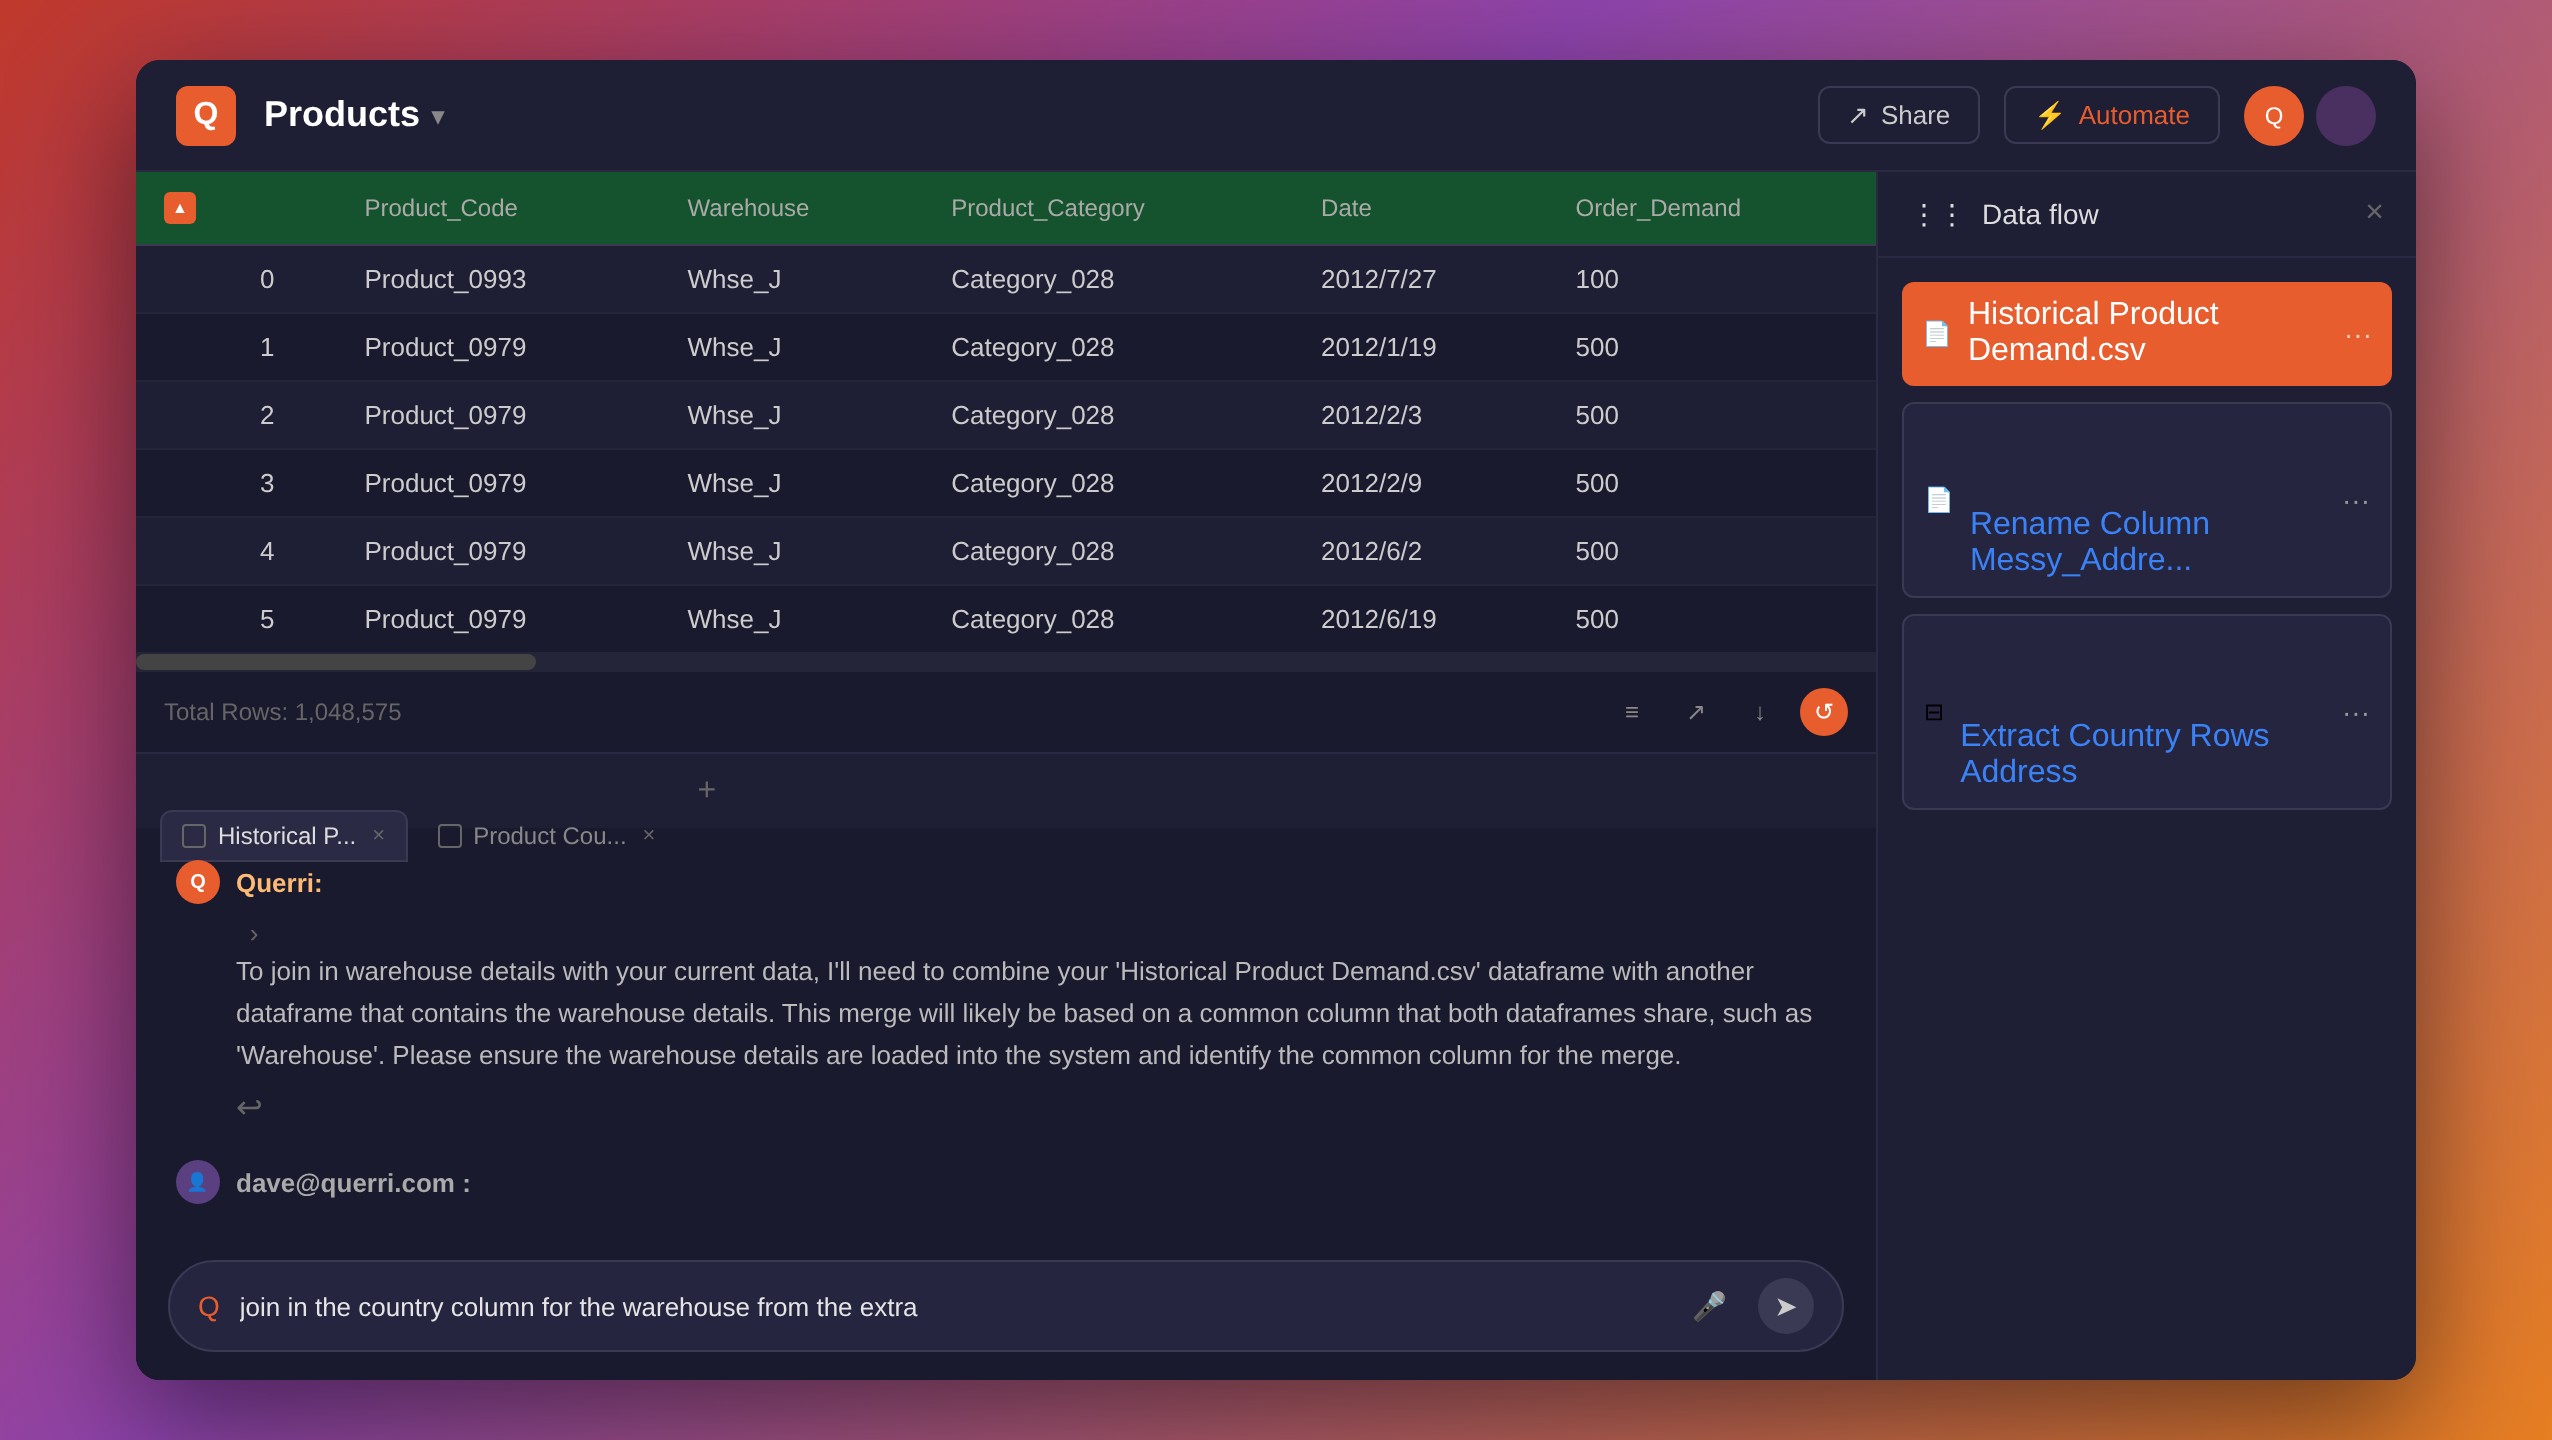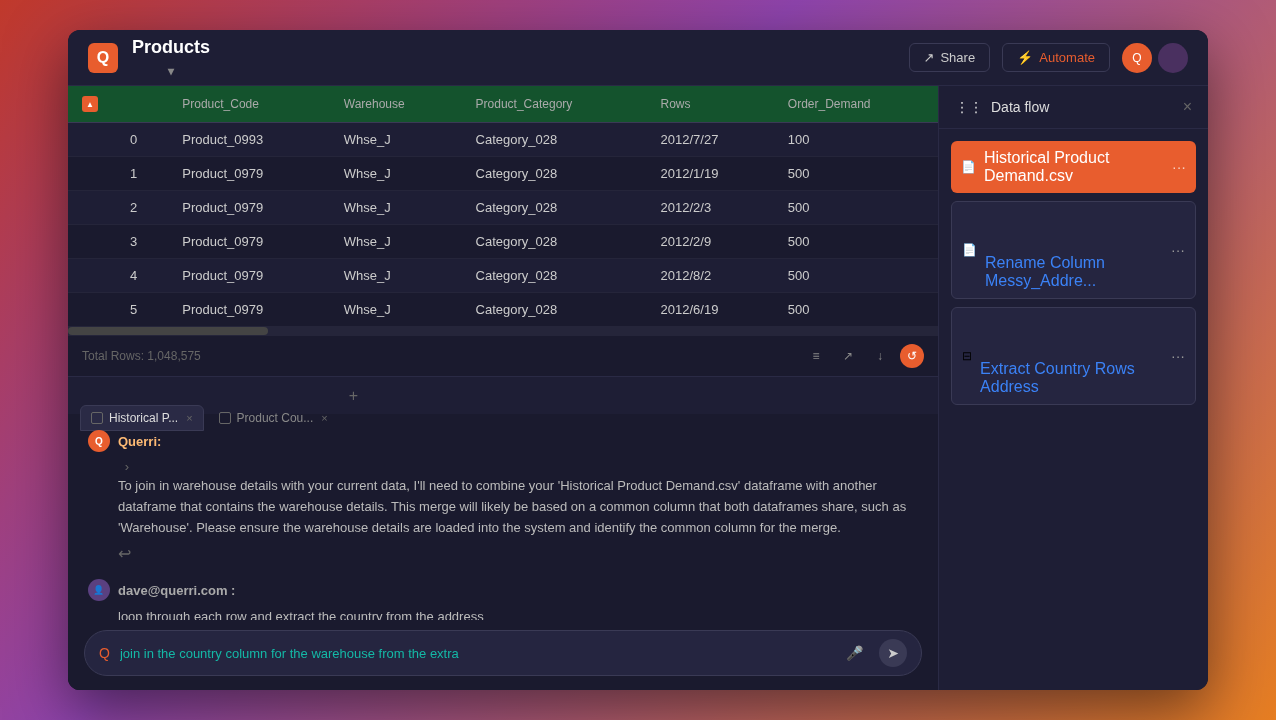--- a/index.html
+++ b/index.html
@@ -47,21 +47,20 @@
       margin-right: 14px;
       flex-shrink: 0;
     }
     .header-title {
       display: flex;
       align-items: center;
       gap: 6px;
       color: #ffffff;
       font-size: 18px;
       font-weight: 600;
-      flex-direction: column;
     }
     .header-title .chevron {
       color: #888;
       font-size: 12px;
     }
     .header-spacer { flex: 1; }
     .header-actions {
       display: flex;
       align-items: center;
       gap: 12px;
@@ -385,21 +384,21 @@
     .chat-input-icon {
       color: #e85d2e;
       font-size: 14px;
       flex-shrink: 0;
     }
     .chat-input-field {
       flex: 1;
       background: transparent;
       border: none;
       outline: none;
-      color: #14b8a6;
+      color: #e5e5e5;
       font-size: 13px;
     }
     .chat-input-field::placeholder { color: #666; }
     .mic-btn, .send-btn {
       width: 28px;
       height: 28px;
       border-radius: 50%;
       border: none;
       display: flex;
       align-items: center;
@@ -526,21 +525,21 @@
         <table>
           <thead>
             <tr>
               <th>
                 <div class="sort-icon"></div>
               </th>
               <th></th>
               <th>Product_Code</th>
               <th>Warehouse</th>
               <th>Product_Category</th>
-              <th>Rows</th>
+              <th>Date</th>
               <th>Order_Demand</th>
             </tr>
           </thead>
           <tbody id="table-body">
           <tr>
     <td></td>
     <td>0</td>
     <td>Product_0993</td>
     <td>Whse_J</td>
     <td>Category_028</td>
@@ -573,21 +572,21 @@
     <td>Category_028</td>
     <td>2012/2/9</td>
     <td>500</td>
   </tr>
               <tr>
     <td></td>
     <td>4</td>
     <td>Product_0979</td>
     <td>Whse_J</td>
     <td>Category_028</td>
-    <td>2012/8/2</td>
+    <td>2012/6/2</td>
     <td>500</td>
   </tr>
               <tr>
     <td></td>
     <td>5</td>
     <td>Product_0979</td>
     <td>Whse_J</td>
     <td>Category_028</td>
     <td>2012/6/19</td>
     <td>500</td>
@@ -632,21 +631,20 @@
         <span class="chat-expand-btn">›</span>
         To join in warehouse details with your current data, I'll need to combine your 'Historical Product Demand.csv' dataframe with another dataframe that contains the warehouse details. This merge will likely be based on a common column that both dataframes share, such as 'Warehouse'. Please ensure the warehouse details are loaded into the system and identify the common column for the merge.
       </div>
       <div class="chat-reply-icon">↩</div>
     </div>
           <div class="chat-message">
       <div class="chat-sender">
         <div class="user-avatar-small">👤</div>
         <span class="chat-sender-name user">dave@querri.com :</span>
       </div>
-      <div class="chat-text">loop through each row and extract the country from the address</div>
     </div>
         </div>
 
       <div class="chat-input-area">
         <div class="chat-input-wrapper">
           <span class="chat-input-icon">Q</span>
           <input class="chat-input-field" type="text" id="chat-input-field" placeholder="join in the country column for the warehouse from the extra" value="join in the country column for the warehouse from the extra" style="">
           <button class="mic-btn">🎤</button>
           <button class="send-btn">
             <span>➤</span>

